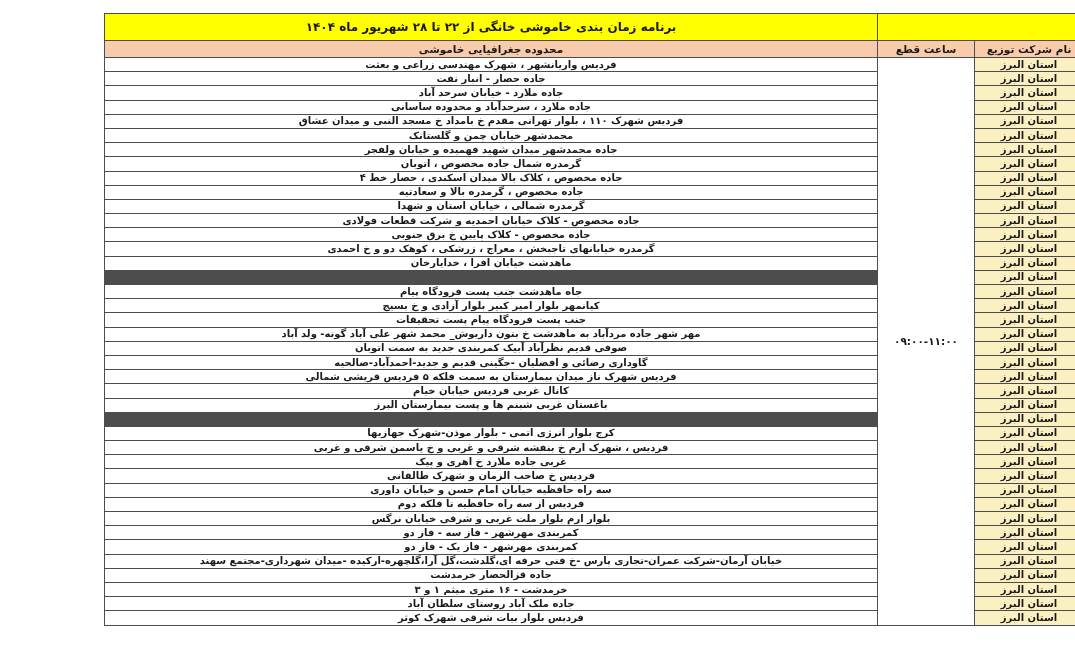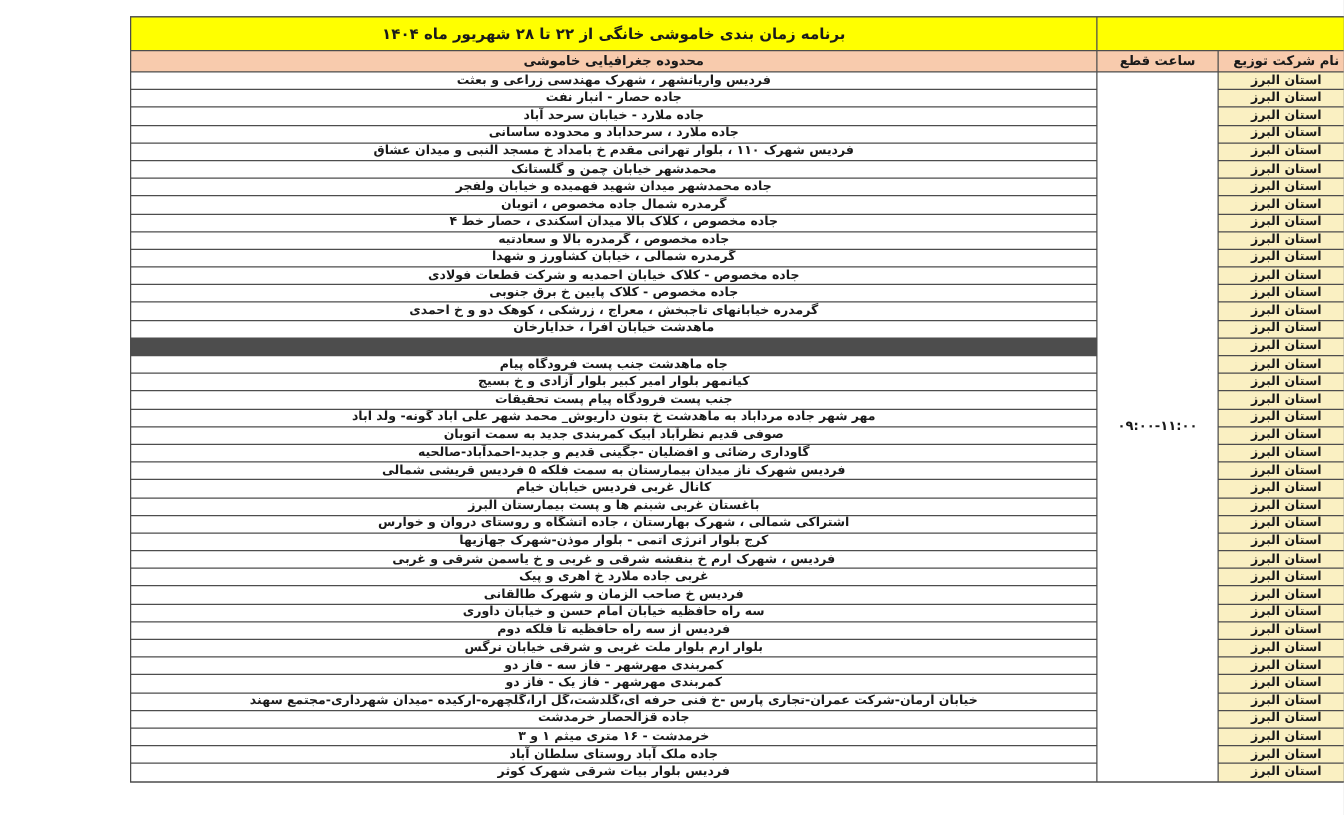--- a/index.html
+++ b/index.html
@@ -77,21 +77,21 @@
     <div class="cell area-cell" style="grid-row: 8;">محمدشهر خیابان چمن و گلستانک</div>
     <div class="cell company-cell" style="grid-row: 9;">استان البرز</div>
     <div class="cell area-cell" style="grid-row: 9;">جاده محمدشهر میدان شهید فهمیده و خیابان ولفجر</div>
     <div class="cell company-cell" style="grid-row: 10;">استان البرز</div>
     <div class="cell area-cell" style="grid-row: 10;">گرمدره شمال جاده مخصوص ، اتوبان</div>
     <div class="cell company-cell" style="grid-row: 11;">استان البرز</div>
     <div class="cell area-cell" style="grid-row: 11;">جاده مخصوص ، کلاک بالا میدان اسکندی ، حصار خط ۴</div>
     <div class="cell company-cell" style="grid-row: 12;">استان البرز</div>
     <div class="cell area-cell" style="grid-row: 12;">جاده مخصوص ، گرمدره بالا و سعادتیه</div>
     <div class="cell company-cell" style="grid-row: 13;">استان البرز</div>
-    <div class="cell area-cell" style="grid-row: 13;">گرمدره شمالی ، خیابان کشاورز و شهدا</div>
+    <div class="cell area-cell" style="grid-row: 13;">گرمدره شمالی ، خیابان استان و شهدا</div>
     <div class="cell company-cell" style="grid-row: 14;">استان البرز</div>
     <div class="cell area-cell" style="grid-row: 14;">جاده مخصوص - کلاک خیابان احمدیه و شرکت قطعات فولادی</div>
     <div class="cell company-cell" style="grid-row: 15;">استان البرز</div>
     <div class="cell area-cell" style="grid-row: 15;">جاده مخصوص - کلاک پایین خ برق جنوبی</div>
     <div class="cell company-cell" style="grid-row: 16;">استان البرز</div>
     <div class="cell area-cell" style="grid-row: 16;">گرمدره خیابانهای تاجبخش ، معراج ، زرشکی ، کوهک دو و خ احمدی</div>
     <div class="cell company-cell" style="grid-row: 17;">استان البرز</div>
     <div class="cell area-cell" style="grid-row: 17;">ماهدشت خیابان افرا ، خدایارخان</div>
     <div class="cell company-cell" style="grid-row: 18;">استان البرز</div>
     <div class="cell area-cell" style="grid-row: 18; margin-top: 45px;">شاهین ویلا خیابان دهم ، خیابان ظفر ، قلم و صوفی آباد</div>
@@ -107,21 +107,20 @@
     <div class="cell area-cell" style="grid-row: 23;">صوفی قدیم نظرآباد آبیک کمربندی جدید به سمت اتوبان</div>
     <div class="cell company-cell" style="grid-row: 24;">استان البرز</div>
     <div class="cell area-cell" style="grid-row: 24;">گاوداری رضائی و افضلیان -جگینی قدیم و جدید-احمدآباد-صالحیه</div>
     <div class="cell company-cell" style="grid-row: 25;">استان البرز</div>
     <div class="cell area-cell" style="grid-row: 25;">فردیس شهرک ناز میدان بیمارستان به سمت فلکه ۵ فردیس  قریشی شمالی</div>
     <div class="cell company-cell" style="grid-row: 26;">استان البرز</div>
     <div class="cell area-cell" style="grid-row: 26; text-align: center;">کانال غربی فردیس خیابان خیام</div>
     <div class="cell company-cell" style="grid-row: 27;">استان البرز</div>
     <div class="cell area-cell" style="grid-row: 27;">باغستان غربی شبنم ها و پست بیمارستان البرز</div>
     <div class="cell company-cell" style="grid-row: 28;">استان البرز</div>
-    <div class="cell area-cell" style="grid-row: 28;">اشتراکی شمالی ، شهرک بهارستان ، جاده آتشگاه و روستای دروان و خوارس</div>
     <div class="cell company-cell" style="grid-row: 29;">استان البرز</div>
     <div class="cell area-cell" style="grid-row: 29;">کرج بلوار انرژی اتمی - بلوار موذن-شهرک جهازیها</div>
     <div class="cell company-cell" style="grid-row: 30;">استان البرز</div>
     <div class="cell area-cell" style="grid-row: 30;">فردیس ، شهرک ارم خ بنفشه شرقی و غربی و خ یاسمن شرقی و غربی</div>
     <div class="cell company-cell" style="grid-row: 31;">استان البرز</div>
     <div class="cell area-cell" style="grid-row: 31;">غربی جاده ملارد خ اهری و پیک</div>
     <div class="cell company-cell" style="grid-row: 32;">استان البرز</div>
     <div class="cell area-cell" style="grid-row: 32;">فردیس خ صاحب الزمان و شهرک طالقانی</div>
     <div class="cell company-cell" style="grid-row: 33;">استان البرز</div>
     <div class="cell area-cell" style="grid-row: 33;">سه راه حافظیه خیابان امام حسن و خیابان داوری</div>

